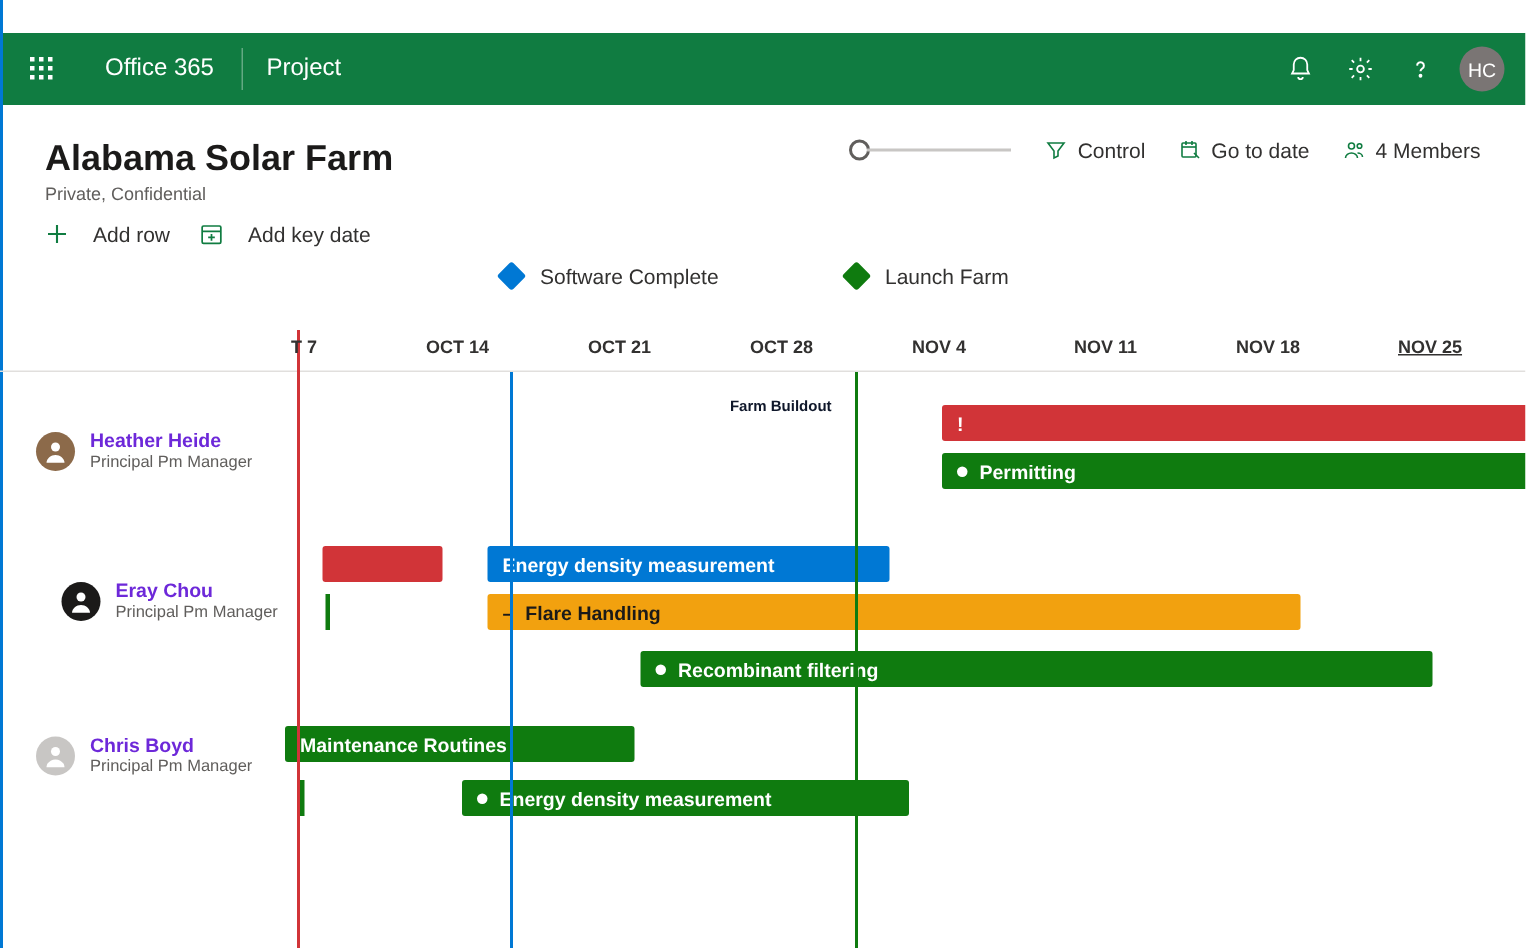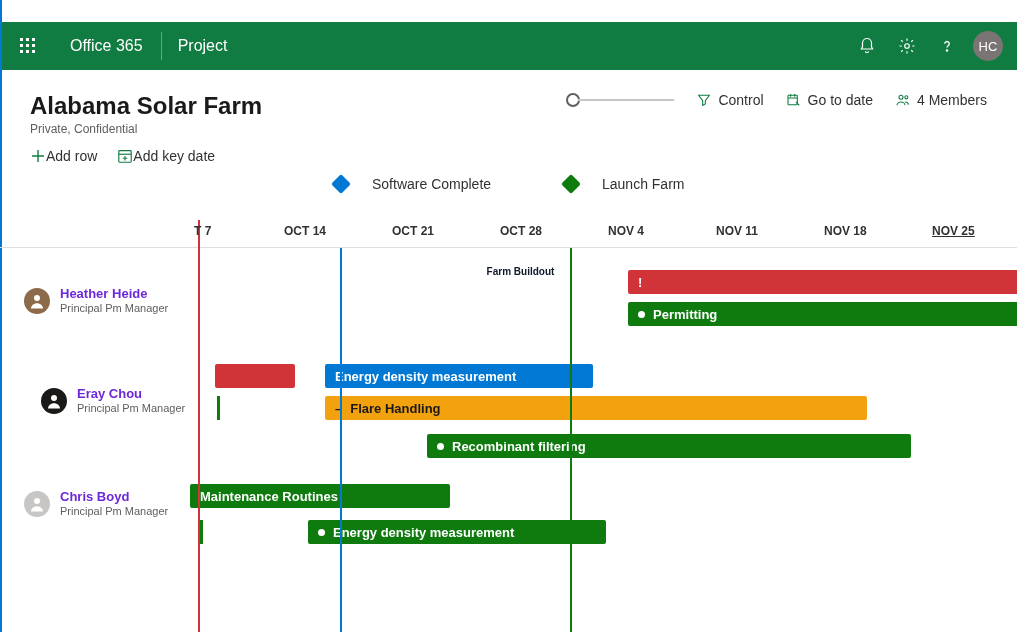--- a/index.html
+++ b/index.html
@@ -20,26 +20,26 @@
   .title-block { flex: 0 0 auto; }
   .project-title { font-size: 24px; font-weight: 700; color: #1b1a19; }
   .project-meta { font-size: 12px; color: #605e5c; margin-top: 2px; }
   .header-tools { margin-left: auto; display: flex; align-items: center; gap: 22px; }
   .tool { display: flex; align-items: center; gap: 6px; color: #323130; font-size: 14px; cursor: pointer; }
   .tool svg { width: 16px; height: 16px; }
   .zoom { display: flex; align-items: center; }
   .zoom-knob { width: 14px; height: 14px; border-radius: 50%; background: #fff; border: 2px solid #605e5c; }
   .zoom-track { width: 96px; height: 2px; background: #c8c6c4; margin-left: -2px; }
   .actionbar { padding: 4px 30px 12px 30px; display: flex; gap: 20px; }
-  .action { display: flex; align-items: center; gap: 0; color: #323130; font-size: 14px; cursor: pointer; }
+  .action { display: flex; align-items: center; gap: 16px; color: #323130; font-size: 14px; cursor: pointer; }
   .action svg { width: 16px; height: 16px; }
   
   .roadmap { position: relative; height: 476px; border-top: 0; }
   .milestones { position: relative; height: 24px; margin-left: 190px; }
-  .milestone { position: absolute; top: 0; display: flex; align-items: center; gap: 24px; font-size: 14px; white-space: nowrap; }
+  .milestone { position: absolute; top: 0; display: flex; align-items: center; gap: 12px; font-size: 14px; white-space: nowrap; }
   .milestone .diamond { width: 14px; height: 14px; transform: rotate(45deg); border-radius: 2px; }
   .timeline-header { position: relative; height: 28px; border-bottom: 1px solid #e1dfdd; margin-left: 0; margin-top: 20px; }
   .timeline-labels { position: absolute; left: 190px; right: 0; top: 0; bottom: 0; }
   .timeline-label { position: absolute; top: 4px; font-size: 12px; font-weight: 600; color: #323130; text-transform: uppercase; white-space: nowrap; }
   .milestone-line { position: absolute; top: 0; bottom: 0; width: 0; border-left: 2px solid; z-index: 1; }
   .today-line { position: absolute; top: 0; bottom: 0; width: 0; border-left: 2px solid #d13438; z-index: 2; left: 198px; }
   .today-line-short { position: absolute; height: 28px; width: 0; border-left: 2px solid #d13438; left: 198px; }
   .tracks { position: relative; height: 420px; overflow: hidden; }
   .group { position: relative; padding: 18px 0 22px 0; }
   .group-header { padding: 0 0 6px 24px; }
@@ -240,42 +240,42 @@
           <div class="bars">
             <div class="edge-marker" style="left: 10px; top: 32px;"></div>
             <div class="bar red" style="left: 8px; width: 80px; top: 0px;"></div>
             <div class="bar blue" style="left: 118px; width: 268px; top: 0px;">
               <span>Energy density measurement</span>
             </div>
             <div class="bar orange" style="left: 118px; width: 542px; top: 32px;">
               <span class="dash">–</span>
               <span>Flare Handling</span>
             </div>
-            <div class="bar green" style="left: 220px; width: 484px; top: 70px;">
+            <div class="bar green" style="left: 220px; width: 528px; top: 70px;">
               <span class="dot"></span>
               <span>Recombinant filtering</span>
             </div>
           </div>
         </div>
         <div class="group" style="height: 100px;">
           <div class="owner">
             <div class="person-avatar" style="background: rgb(200, 198, 196);">
               <svg width="18" height="18" viewBox="0 0 24 24" fill="#fff">
                 <circle cx="12" cy="8" r="4"></circle>
                 <path d="M4 22c0-4 4-7 8-7s8 3 8 7z"></path>
               </svg>
             </div>
             <div>
               <div class="owner-name">Chris Boyd</div>
               <div class="owner-role">Principal Pm Manager</div>
             </div>
           </div>
           <div class="bars">
             <div class="edge-marker" style="left: 10px; top: 36px;"></div>
-            <div class="bar green" style="left: 0px; width: 260px; top: 0px;">
+            <div class="bar green" style="left: 0px; width: 233px; top: 0px;">
               <span>Maintenance Routines</span>
             </div>
             <div class="bar green" style="left: 118px; width: 298px; top: 36px;">
               <span class="dot"></span>
               <span>Energy density measurement</span>
             </div>
           </div>
         </div>
       </div>
   </div>

